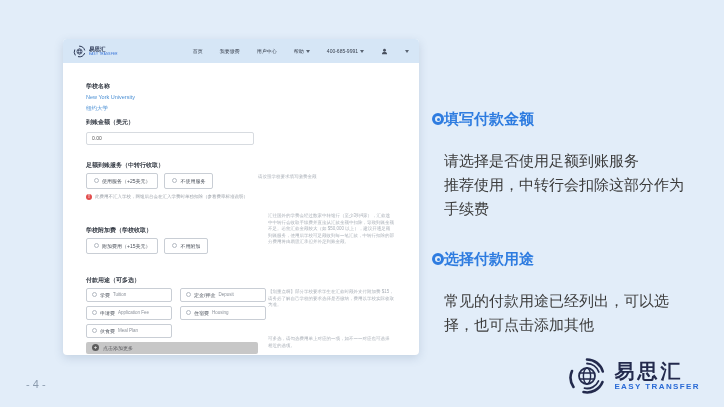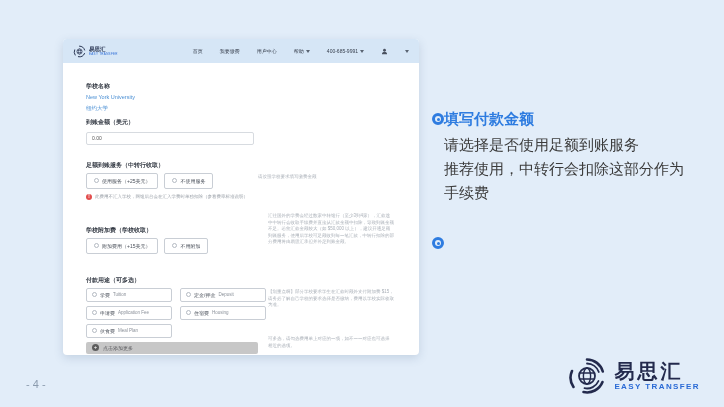--- a/index.html
+++ b/index.html
@@ -81,21 +81,21 @@
   .anno + .anno{margin-top:27px;}
   .bullet{
     width:12px;height:12px;border:3px solid #2e7ce0;border-radius:50%;box-sizing:border-box;
     margin-top:5px;flex:0 0 auto;position:relative;
   }
   .bullet::after{
     content:"";position:absolute;left:50%;top:50%;width:3px;height:3px;margin:-1.5px 0 0 -1.5px;
     background:#2e7ce0;border-radius:50%;
   }
   .anno-title{font-size:15px;font-weight:bold;color:#2e7ce0;line-height:22px;}
-  .anno-text{font-size:15px;color:#3c3c3c;line-height:24px;width:240px;white-space:pre-line;margin-top:3px;}
+  .anno-text{font-size:15px;color:#3c3c3c;line-height:24px;width:240px;white-space:pre-line;margin-top:19px;}
   
   .page-num{position:absolute;left:26px;bottom:17px;font-size:11px;color:#8b9bae;}
   .brand-footer{position:absolute;right:24px;bottom:11px;display:flex;align-items:center;gap:7px;}
   .brand-footer svg{width:40px;height:40px;}
   .bf-txt{display:flex;flex-direction:column;}
   .bf-cn{font-size:20px;font-weight:bold;color:#232a4d;letter-spacing:3px;line-height:22px;}
   .bf-en{font-size:8px;font-weight:bold;color:#2b6bd6;letter-spacing:1.4px;line-height:10px;}
 </style>
 </head>
 <body>
@@ -222,20 +222,24 @@
   <div class="anno">
     <span class="bullet"></span>
     <div class="anno-body">
       <div class="anno-title">填写付款金额</div>
       <div class="anno-text">请选择是否使用足额到账服务
 推荐使用，中转行会扣除这部分作为手续费</div>
     </div>
   </div>
   <div class="anno">
     <span class="bullet"></span>
+    <div class="anno-body">
+      <div class="anno-title">选择付款用途</div>
+      <div class="anno-text">常见的付款用途已经列出，可以选择，也可点击添加其他</div>
+    </div>
   </div>
 </aside>
 
 <div class="page-num">- 4 -</div>
 
 <div class="brand-footer">
   <svg viewBox="0 0 40 40">
     <g stroke="#232a4d" fill="none">
       <circle cx="20" cy="20" r="8" stroke-width="1.8"></circle>
       <ellipse cx="20" cy="20" rx="3.6" ry="8" stroke-width="1.4"></ellipse>

